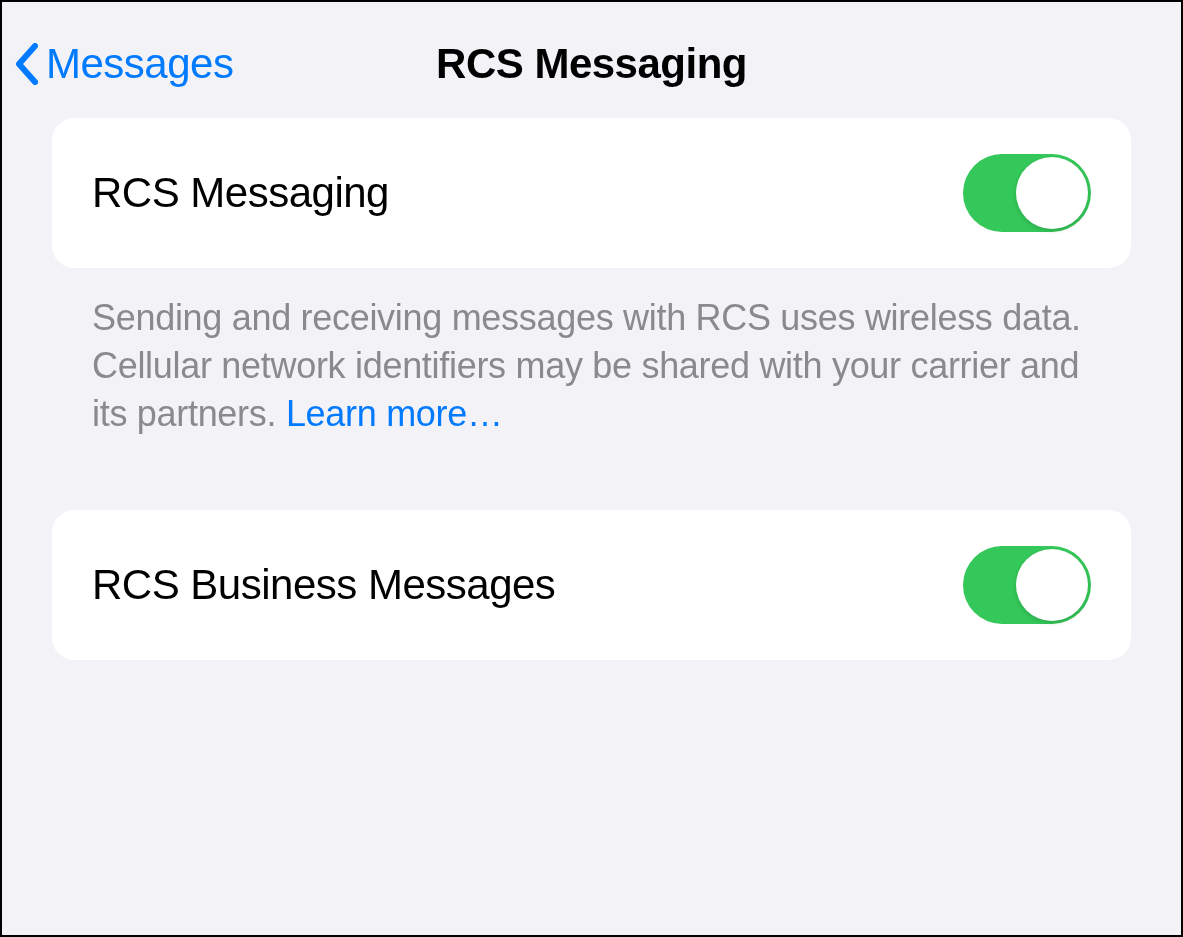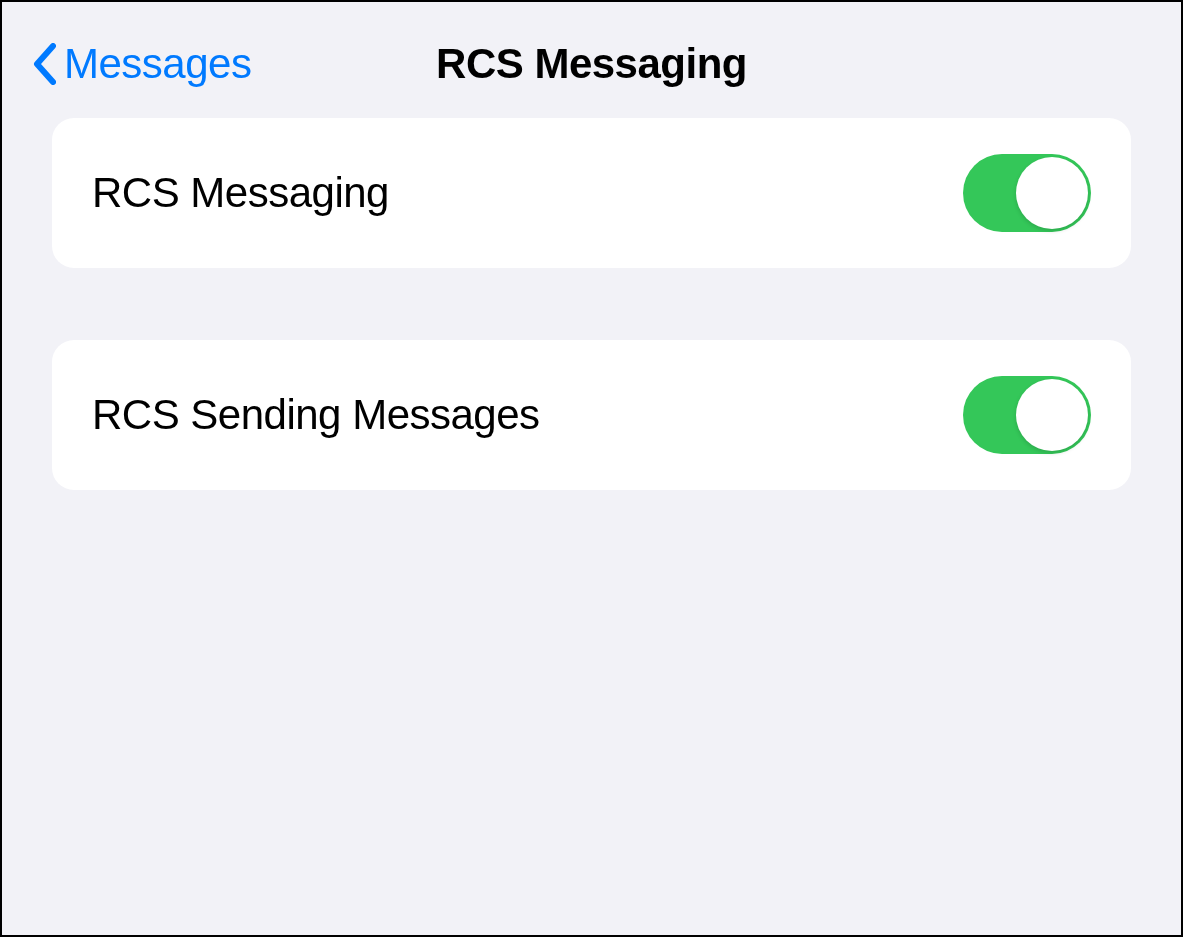--- a/index.html
+++ b/index.html
@@ -14,21 +14,21 @@
       height: 937px;
       border: 2px solid #000;
     }
     .container {
       padding: 0;
       height: 100%;
     }
     .header {
       display: flex;
       align-items: flex-end;
-      padding: 38px 30px 30px 30px;
+      padding: 38px 30px 30px 12px;
       position: relative;
     }
     .back-button {
       display: flex;
       align-items: center;
       cursor: pointer;
       gap: 8px;
     }
     .back-chevron {
       width: 24px;
@@ -122,23 +122,26 @@
     <div class="page-title">RCS Messaging</div>
   </div>
 
   <div class="section">
     <div class="setting-row">
       <span class="setting-label">RCS Messaging</span>
       <div class="toggle on">
         <div class="toggle-knob"></div>
       </div>
     </div>
+    <div class="footer-text">
+      <span>Sending and receiving messages with RCS uses wireless data. Cellular network identifiers may be shared with your carrier and its partners. </span><span class="learn-more">Learn more…</span>
+    </div>
   </div>
 
   <div class="section">
     <div class="setting-row">
-      <span class="setting-label">RCS Sending Messages</span>
+      <span class="setting-label">RCS Business Messages</span>
       <div class="toggle on">
         <div class="toggle-knob"></div>
       </div>
     </div>
   </div>
 </div>
 
 </body></html>

